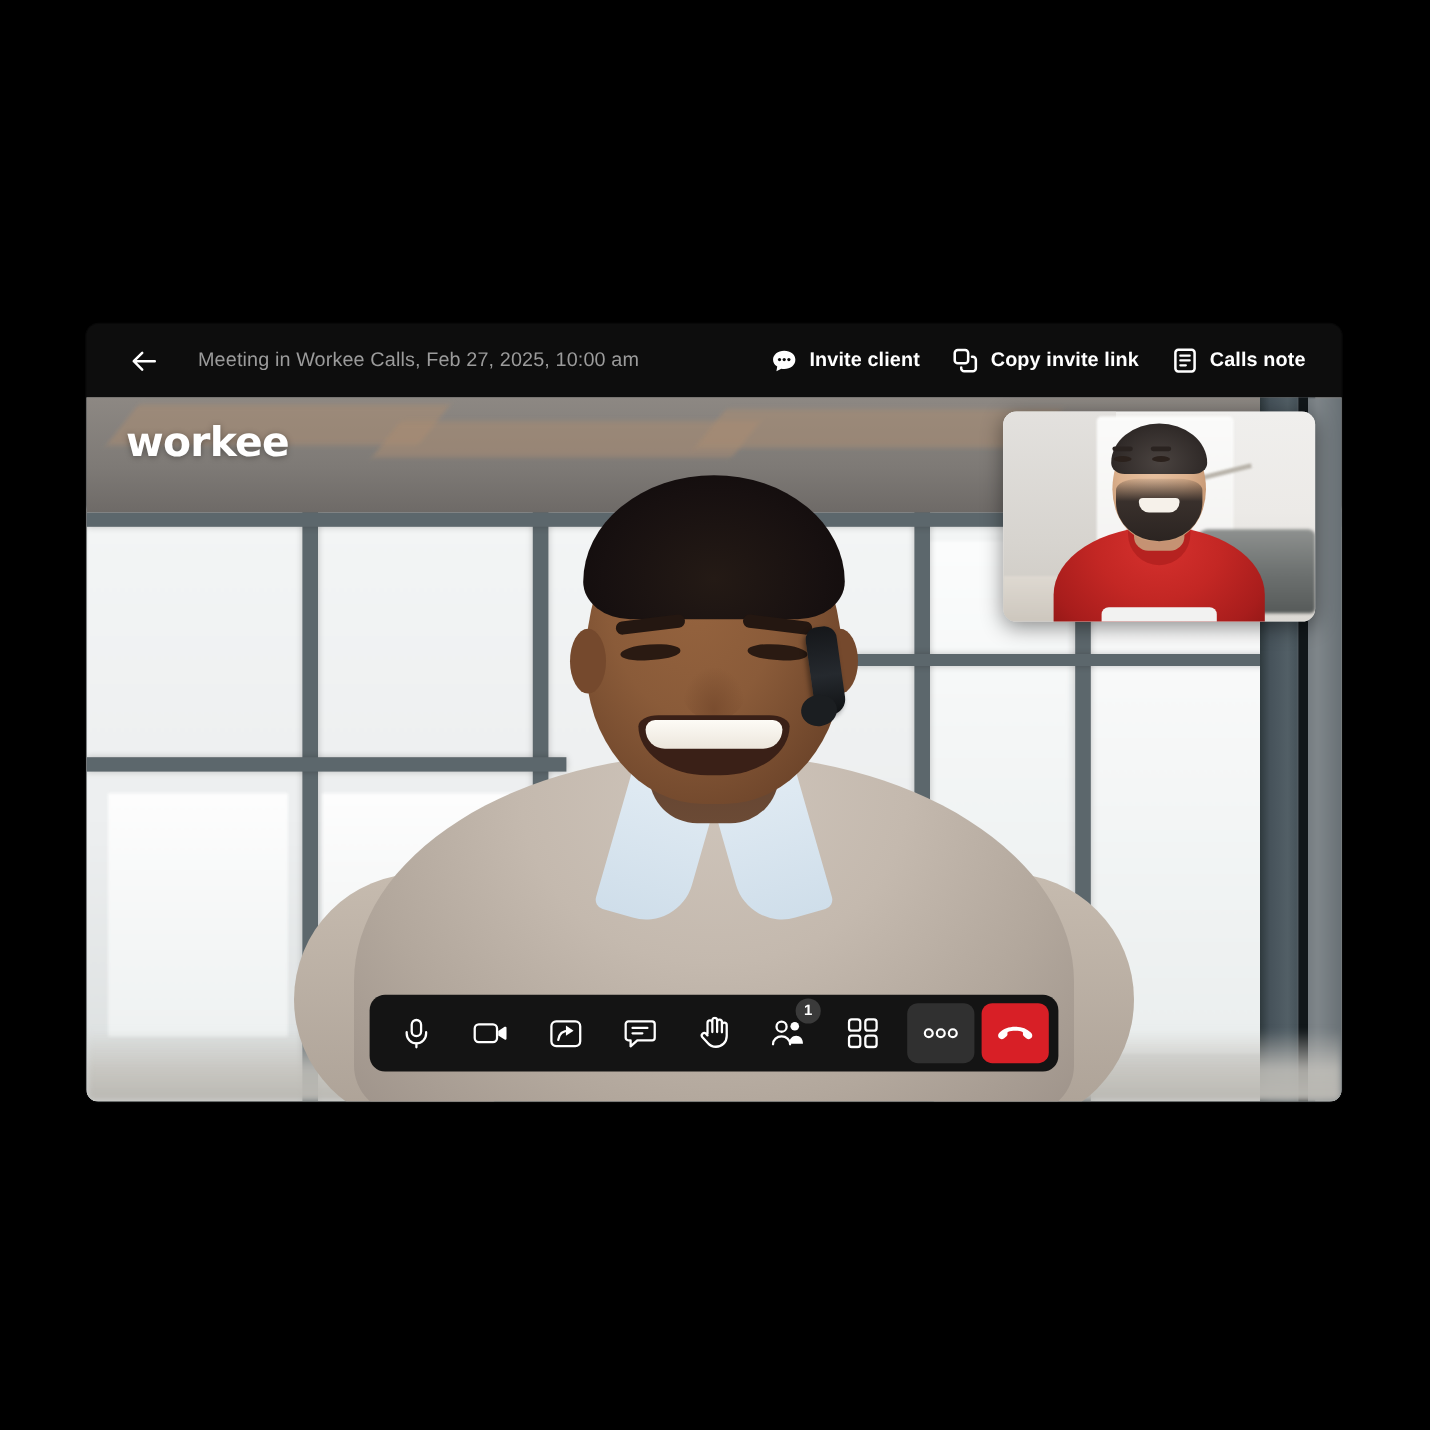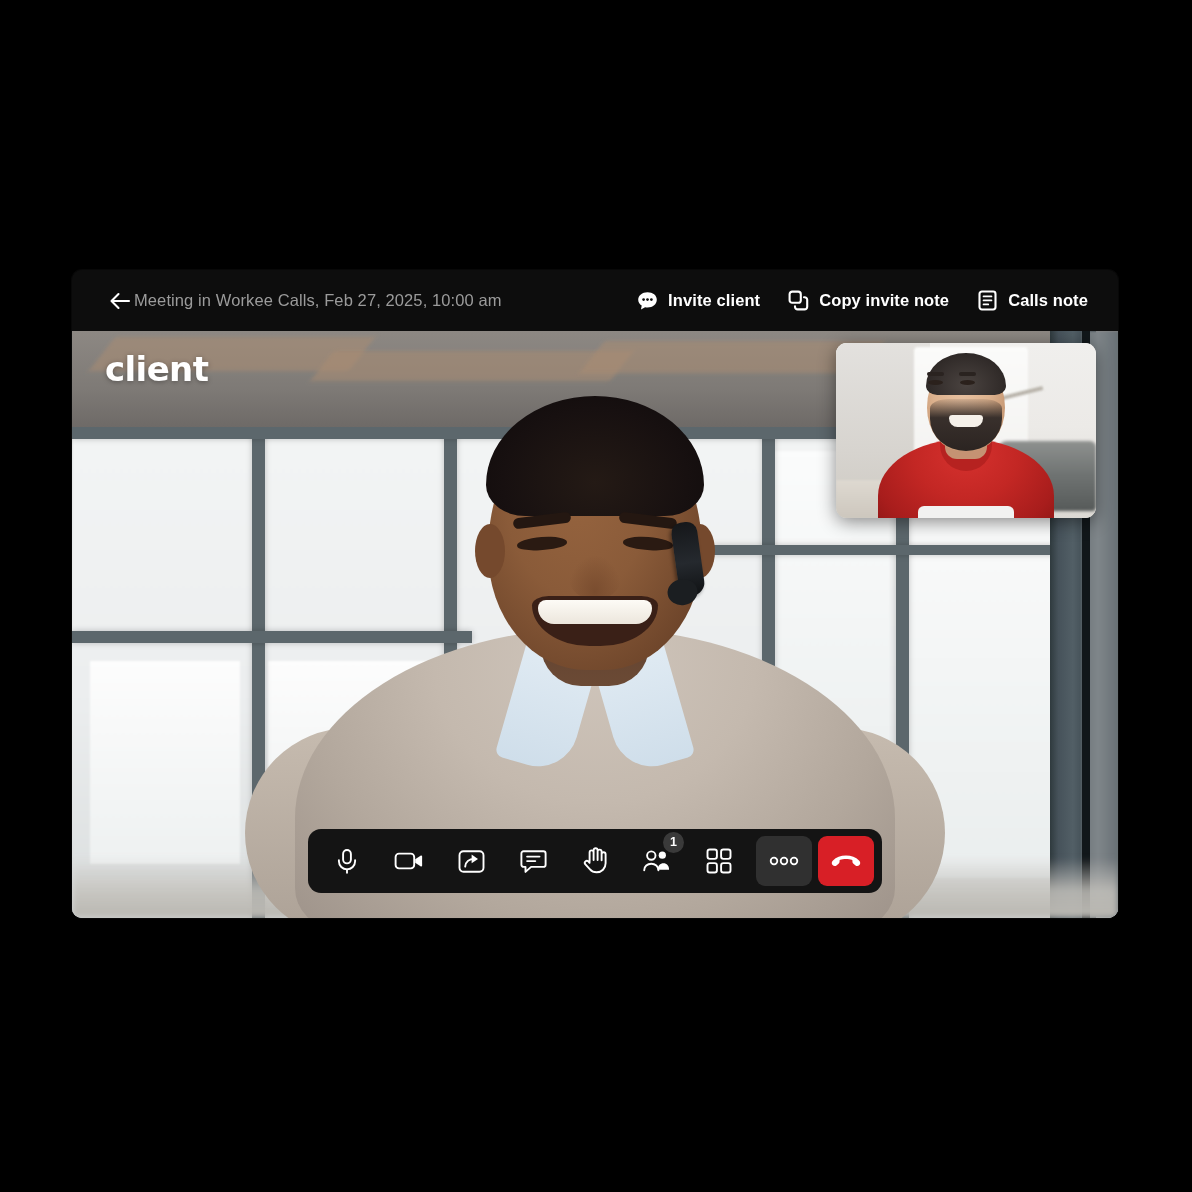--- a/index.html
+++ b/index.html
@@ -50,20 +50,21 @@
     flex: 1 1 auto;
     min-width: 0;
   }
   .back-btn {
     width: 28px; height: 28px;
     display: flex; align-items: center; justify-content: center;
     cursor: pointer;
     flex: none;
   }
   .meeting-title {
+    margin-left: 31px;
     font-size: 16.5px;
     color: #9b9b9b;
     letter-spacing: 0.1px;
     white-space: nowrap;
   }
   .topbar-right {
     display: flex;
     align-items: center;
     padding-right: 30px;
     gap: 27px;
@@ -471,21 +472,21 @@
           <span class="tb-label">Invite client</span>
         </div>
 
         <div class="tb-action">
           <span class="tb-ico">
             <svg width="21" height="21" viewBox="0 0 21 21" fill="none">
               <rect x="1.6" y="1.6" width="11.2" height="11.2" rx="2.6" stroke="#ffffff" stroke-width="2.1"></rect>
               <path d="M7 16.2v.6a2.6 2.6 0 002.6 2.6h7a2.6 2.6 0 002.6-2.6v-7A2.6 2.6 0 0016.6 7.2H16" stroke="#ffffff" stroke-width="2.1" stroke-linecap="round"></path>
             </svg>
           </span>
-          <span class="tb-label">Copy invite note</span>
+          <span class="tb-label">Copy invite link</span>
         </div>
 
         <div class="tb-action">
           <span class="tb-ico">
             <svg width="19" height="21" viewBox="0 0 19 21" fill="none">
               <rect x="1.5" y="1.5" width="16" height="18" rx="2.4" stroke="#ffffff" stroke-width="2.1"></rect>
               <path d="M5.6 6.4h7.8M5.6 10.4h7.8M5.6 14.4h4.6" stroke="#ffffff" stroke-width="1.9" stroke-linecap="round"></path>
             </svg>
           </span>
           <span class="tb-label">Calls note</span>
@@ -541,21 +542,21 @@
         <div class="brow-r"></div>
         <div class="eye-l"></div>
         <div class="eye-r"></div>
         <div class="nose"></div>
         <div class="mouth">
             <div class="teeth"></div>
           </div>
         <div class="headset"></div>
       </div>
 
-      <div class="logo">client</div>
+      <div class="logo">workee</div>
 
 
       <div class="pip">
         <div class="pip-room">
           <div class="pip-wall-l"></div>
           <div class="pip-door"></div>
           <div class="pip-lamp"></div>
           <div class="pip-sofa"></div>
           <div class="pip-cab"></div>
         </div>

